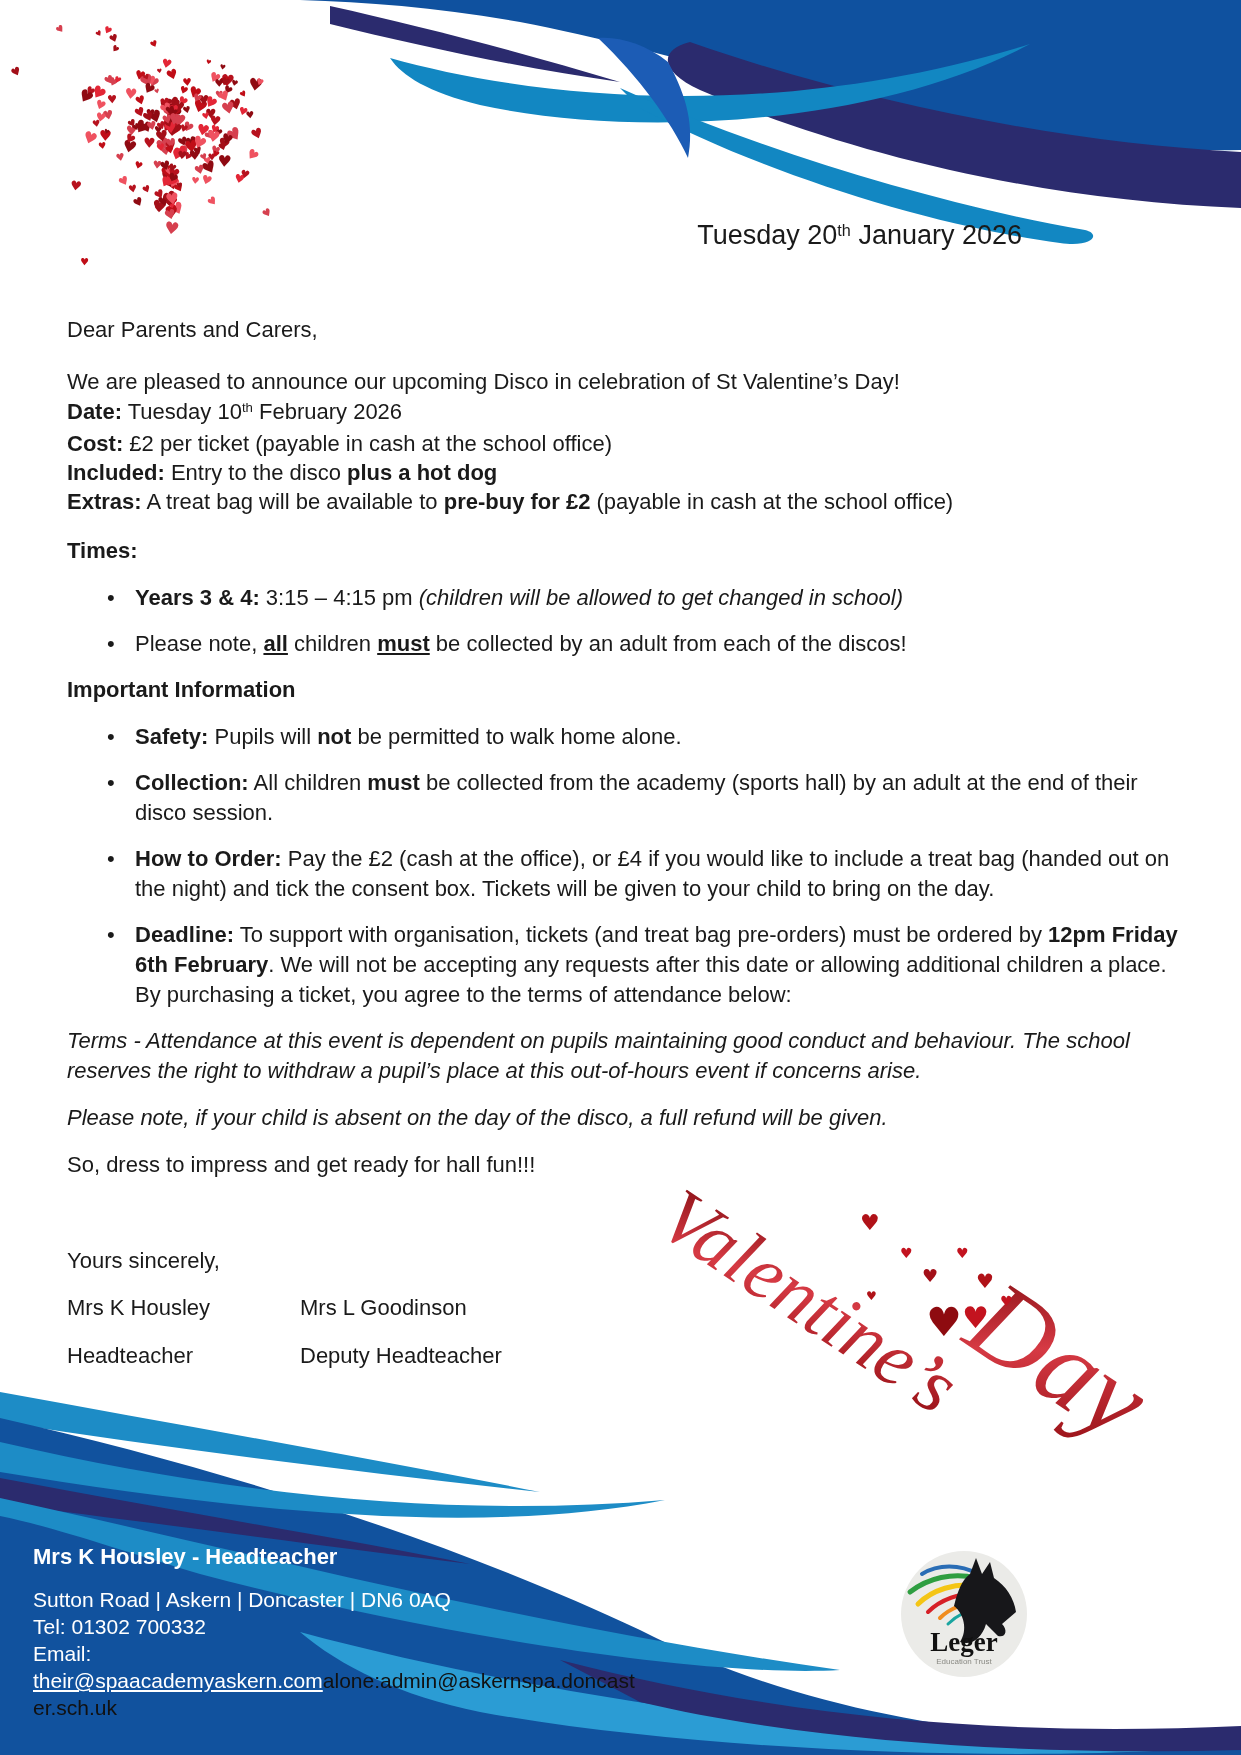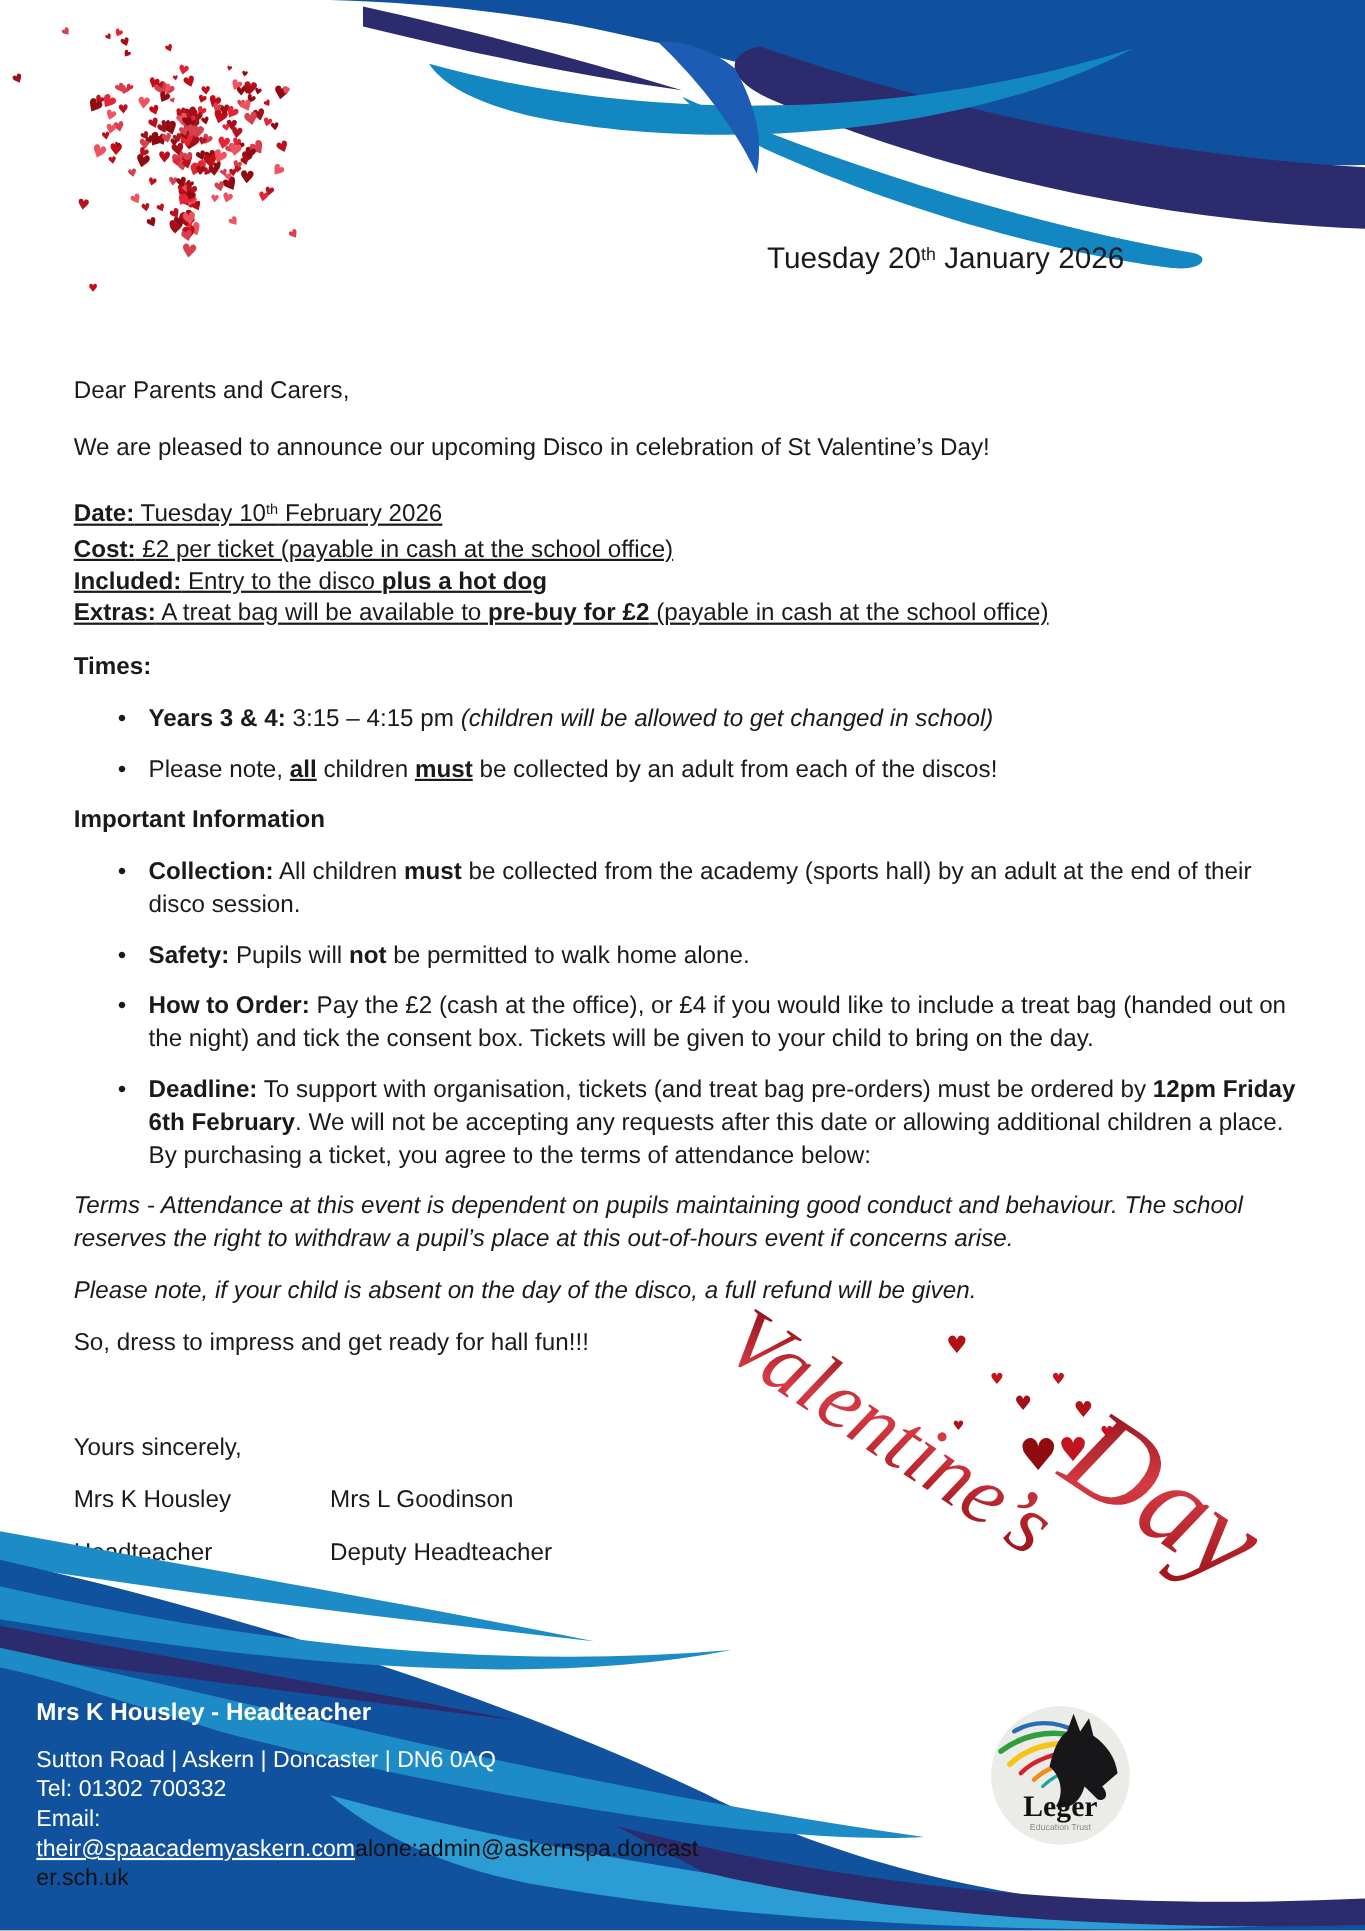--- a/index.html
+++ b/index.html
@@ -3,23 +3,23 @@
 <meta charset="utf-8">
 <style>
   html,body{margin:0;padding:0;background:#888;}
   .page{position:relative;width:1241px;height:1755px;background:#ffffff;overflow:hidden;
         font-family:"Liberation Sans",sans-serif;color:#1a1a1a;}
   svg{display:block;}
   .abs{position:absolute;}
   
   .content{position:absolute;left:67px;top:0;width:1120px;font-size:22px;line-height:30px;}
   .date-line{margin-top:218px;text-align:right;padding-right:165px;font-size:27px;line-height:34px;}
-  .salutation{margin-top:84px;}
+  .salutation{margin-top:60px;}
   .intro{margin-top:22px;}
-  .details{margin-top:30px;line-height:29px;text-decoration:underline;}
+  .details{line-height:29px;}
   .times-heading{margin-top:20px;font-weight:bold;}
   ul.blist{margin:17px 0 0 0;padding:0;list-style:none;margin-left:38px;}
   ul.blist li{position:relative;padding-left:30px;margin-bottom:16px;}
   ul.blist li::before{content:'•';position:absolute;left:2px;top:0px;font-size:22px;}
   .important-heading{margin-top:0px;font-weight:bold;}
   .terms{font-style:italic;}
   .note{margin-top:17px;font-style:italic;}
   .closing{margin-top:17px;}
   .signoff{margin-top:66px;}
   .sigrow{margin-top:17px;display:flex;}
@@ -270,22 +270,22 @@
     <div class="times-heading">Times:</div>
 
     <ul class="blist">
       <li><span class="b">Years 3 &amp; 4:</span><span> 3:15 – 4:15 pm </span><span class="i">(children will be allowed to get changed in school)</span></li>
       <li><span>Please note, </span><span class="b u">all</span><span> children </span><span class="b u">must</span><span> be collected by an adult from each of the discos!</span></li>
     </ul>
 
     <div class="important-heading">Important Information</div>
 
     <ul class="blist">
+      <li><span class="b">Safety:</span><span> Pupils will </span><span class="b">not</span><span> be permitted to walk home alone.</span></li>
       <li><span class="b">Collection:</span><span> All children </span><span class="b">must</span><span> be collected from the academy (sports hall) by an adult at the end of their disco session.</span></li>
-      <li><span class="b">Safety:</span><span> Pupils will </span><span class="b">not</span><span> be permitted to walk home alone.</span></li>
       <li><span class="b">How to Order:</span><span> Pay the £2 (cash at the office), or £4 if you would like to include a treat bag (handed out on the night) and tick the consent box. Tickets will be given to your child to bring on the day.</span></li>
       <li><span class="b">Deadline:</span><span> To support with organisation, tickets (and treat bag pre-orders) must be ordered by </span><span class="b">12pm Friday 6th February</span><span>. We will not be accepting any requests after this date or allowing additional children a place. By purchasing a ticket, you agree to the terms of attendance below:</span></li>
     </ul>
 
     <div class="terms" style="width:1115px;"><span class="i">Terms - Attendance at this event is dependent on pupils maintaining good conduct and behaviour. The school reserves the right to withdraw a pupil’s place at this out-of-hours event if concerns arise.</span></div>
 
     <div class="note"><span class="i">Please note, if your child is absent on the day of the disco, a full refund will be given.</span></div>
 
     <div class="closing">So, dress to impress and get ready for hall fun!!!</div>
 

